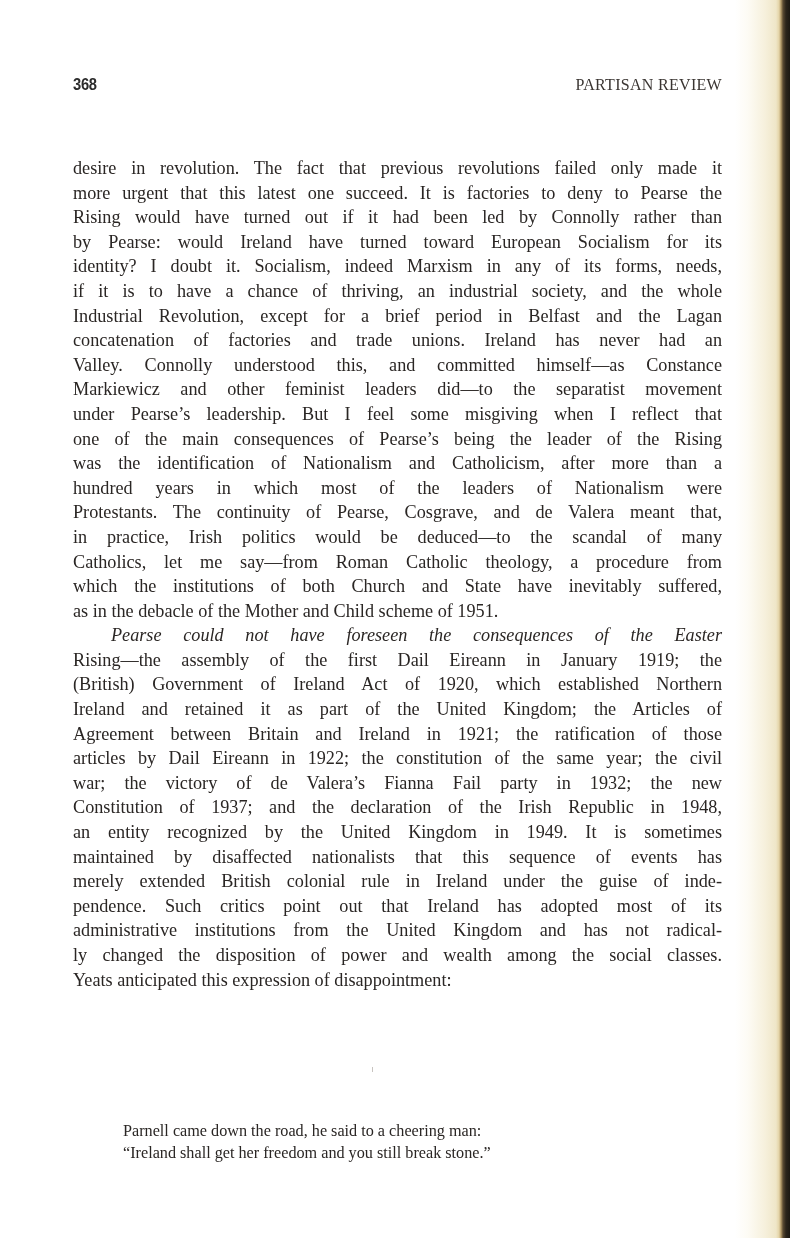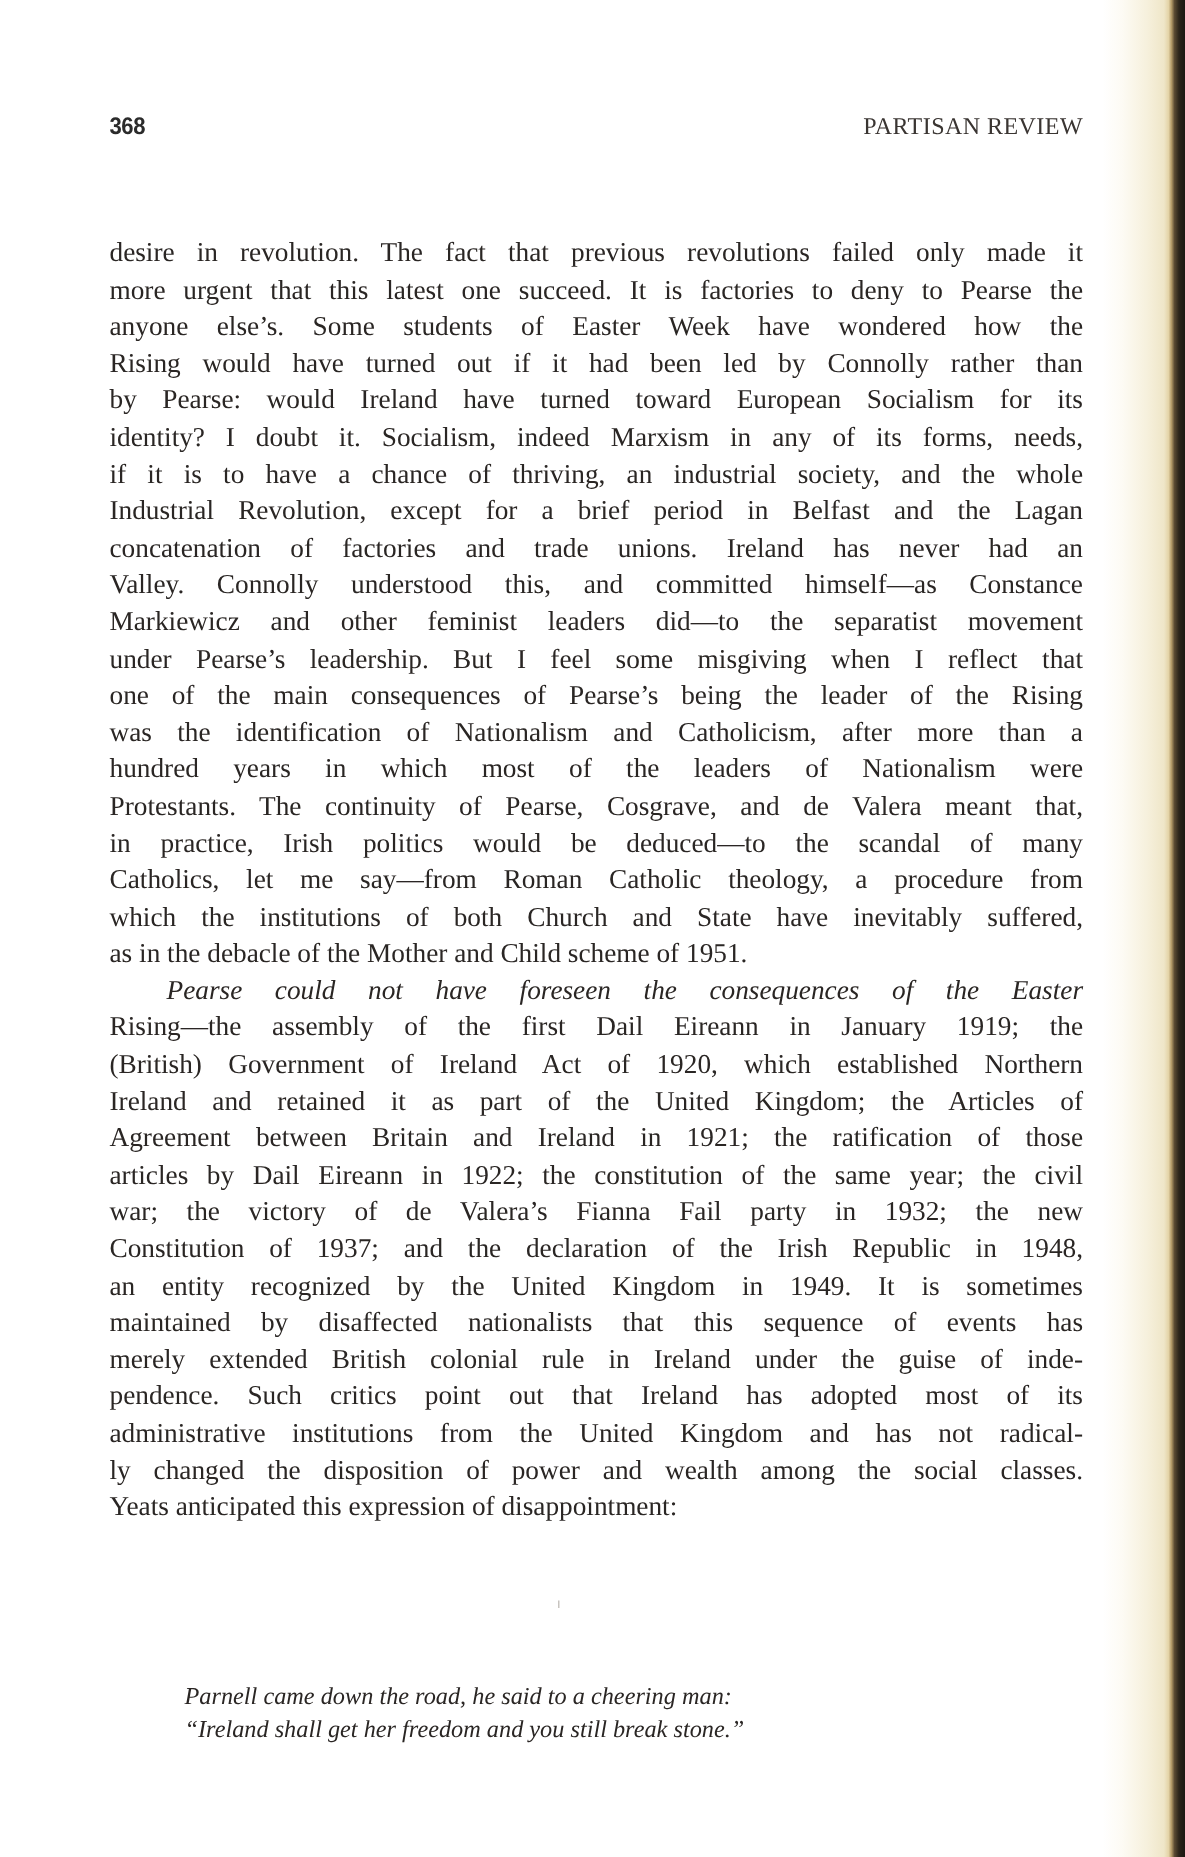--- a/index.html
+++ b/index.html
@@ -82,21 +82,20 @@
     }
     .line.indent {
       padding-left: 38px;
       font-style: italic;
     }
     .block-quote {
       position: absolute;
       left: 123px;
       top: 1120px;
       width: 500px;
-      font-style: italic;
     }
     .quote-line {
       display: block;
       height: 22px;
       line-height: 22px;
       font-size: 16.2px;
       white-space: nowrap;
     }
     .stray-mark {
       position: absolute;
@@ -115,21 +114,20 @@
   <div class="running-head">
     <span class="page-number">368</span>
     <span class="journal-title">PARTISAN REVIEW</span>
   </div>
 
   <div class="body-text">
 
     <div class="paragraph">
       <span class="line">desire in revolution. The fact that previous revolutions failed only made it</span>
       <span class="line">more urgent that this latest one succeed. It is factories to deny to Pearse the</span>
-      <span class="line">anyone else’s. Some students of Easter Week have wondered how the</span>
       <span class="line">Rising would have turned out if it had been led by Connolly rather than</span>
       <span class="line">by Pearse: would Ireland have turned toward European Socialism for its</span>
       <span class="line">identity? I doubt it. Socialism, indeed Marxism in any of its forms, needs,</span>
       <span class="line">if it is to have a chance of thriving, an industrial society, and the whole</span>
       <span class="line">Industrial Revolution, except for a brief period in Belfast and the Lagan</span>
       <span class="line">concatenation of factories and trade unions. Ireland has never had an</span>
       <span class="line">Valley. Connolly understood this, and committed himself—as Constance</span>
       <span class="line">Markiewicz and other feminist leaders did—to the separatist movement</span>
       <span class="line">under Pearse’s leadership. But I feel some misgiving when I reflect that</span>
       <span class="line">one of the main consequences of Pearse’s being the leader of the Rising</span>

